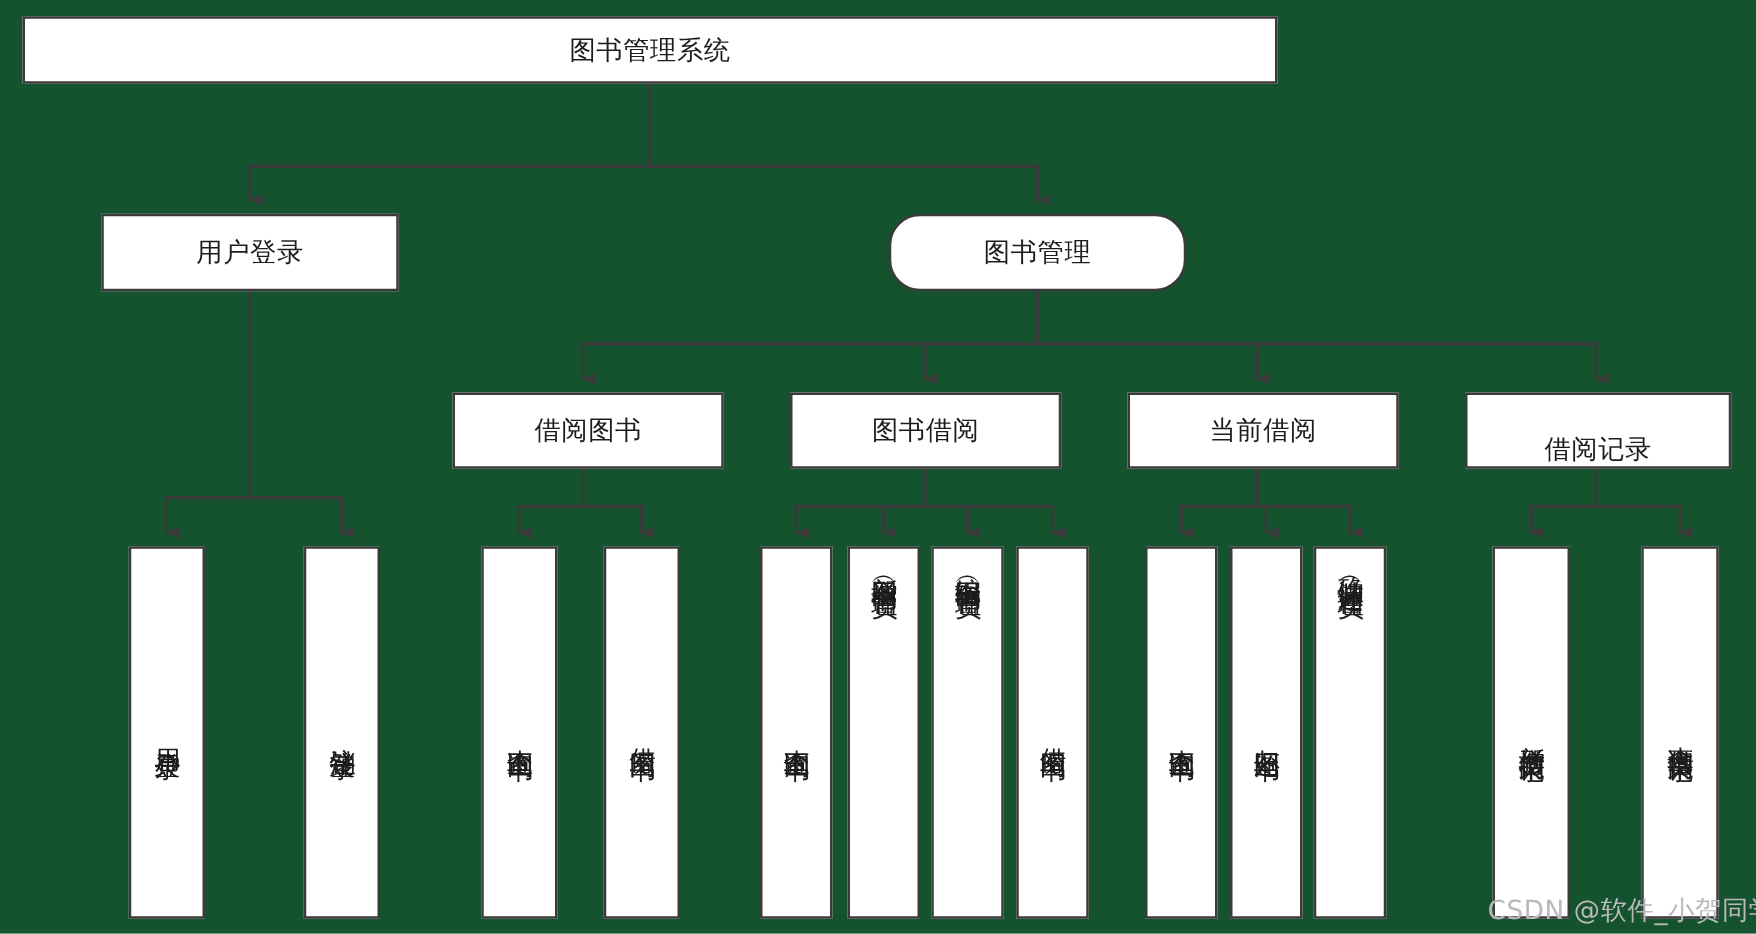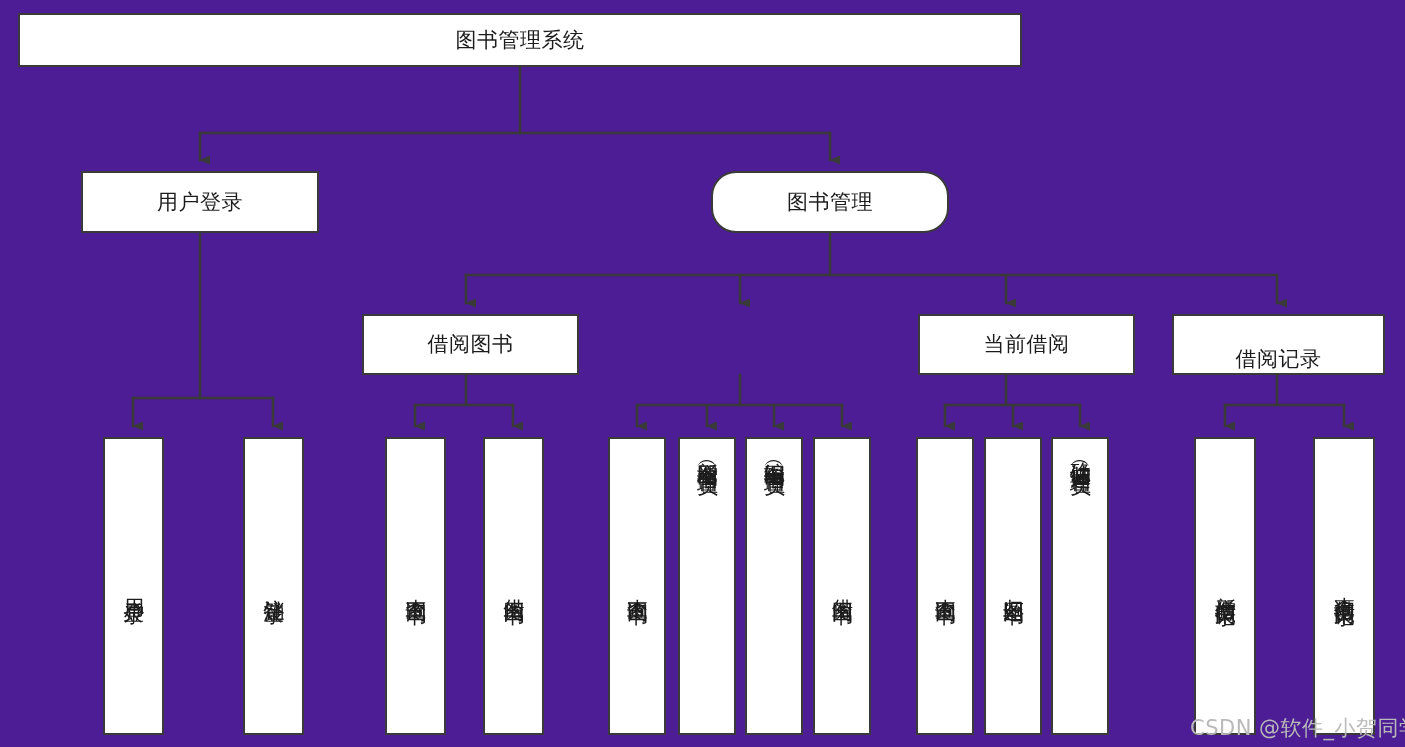--- a/index.html
+++ b/index.html
@@ -8,21 +8,21 @@
     padding: 0;
     background: #ffffff;
   }
   body {
     font-family: "DejaVu Sans", "Liberation Sans", sans-serif;
   }
   #diagram-root {
     position: relative;
     width: 1405px;
     height: 747px;
-    background: #4c1d95;
+    background: #14532d;
     overflow: hidden;
   }
   #diagram-svg {
     position: absolute;
     top: 0;
     left: 0;
     width: 1405px;
     height: 747px;
   }
   .node {
@@ -130,21 +130,24 @@
   <div class="node" style="left:81px; top:171px; width:238px; height:62px;">
     <span class="node-label">用户登录</span>
   </div>
   <div class="node" style="left:711px; top:171px; width:238px; height:62px;border-radius:25px;">
     <span class="node-label">图书管理</span>
   </div>
 
   <div class="node" style="left:362px; top:314px; width:217px; height:61px;">
     <span class="node-label">借阅图书</span>
   </div>
-  <div class="node" style="left:902px; top:314px; width:217px; height:61px;margin-left:16px;">
+  <div class="node" style="left:632px; top:314px; width:217px; height:61px;">
+    <span class="node-label">图书借阅</span>
+  </div>
+  <div class="node" style="left:902px; top:314px; width:217px; height:61px;">
     <span class="node-label">当前借阅</span>
   </div>
   <div class="node" style="left:1172px; top:314px; width:213px; height:61px;align-items:flex-end;">
     <span class="node-label">借阅记录</span>
   </div>
 
   <div class="node leaf" style="left:103px; top:437px; width:61px; height:298px;">
     <span class="node-label">用户登录</span>
   </div>
   <div class="node leaf" style="left:243px; top:437px; width:61px; height:298px;">

